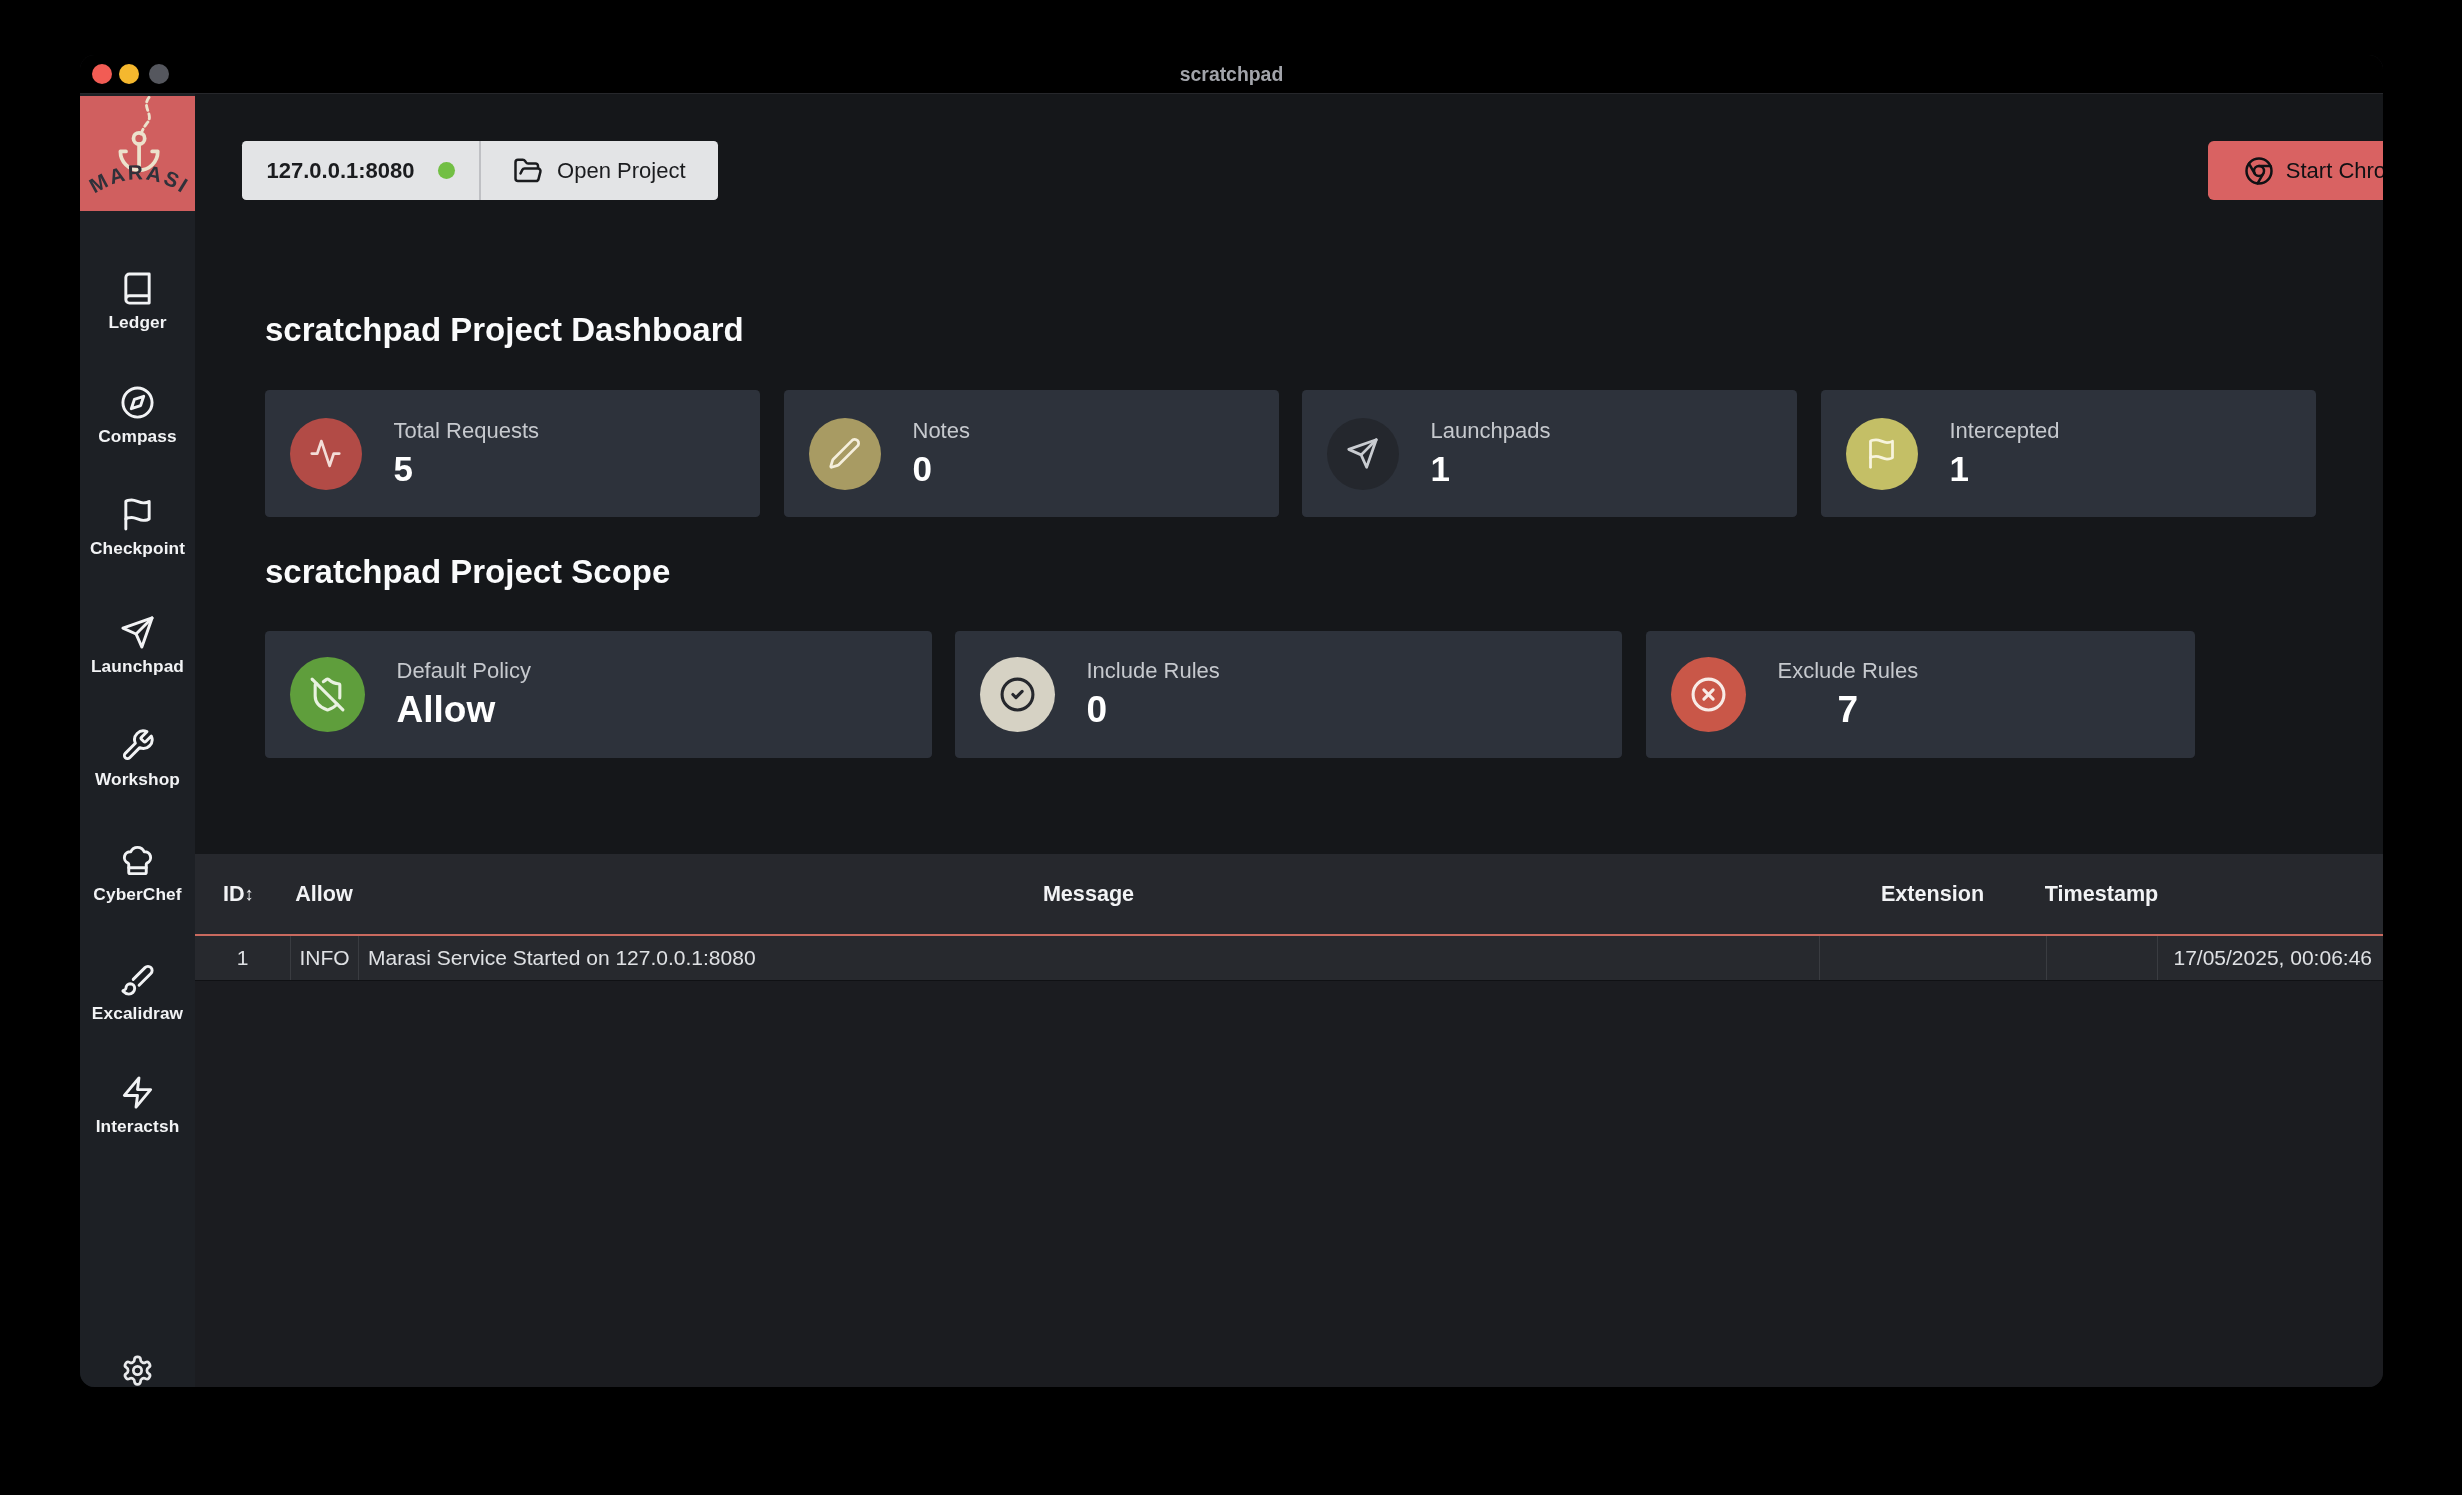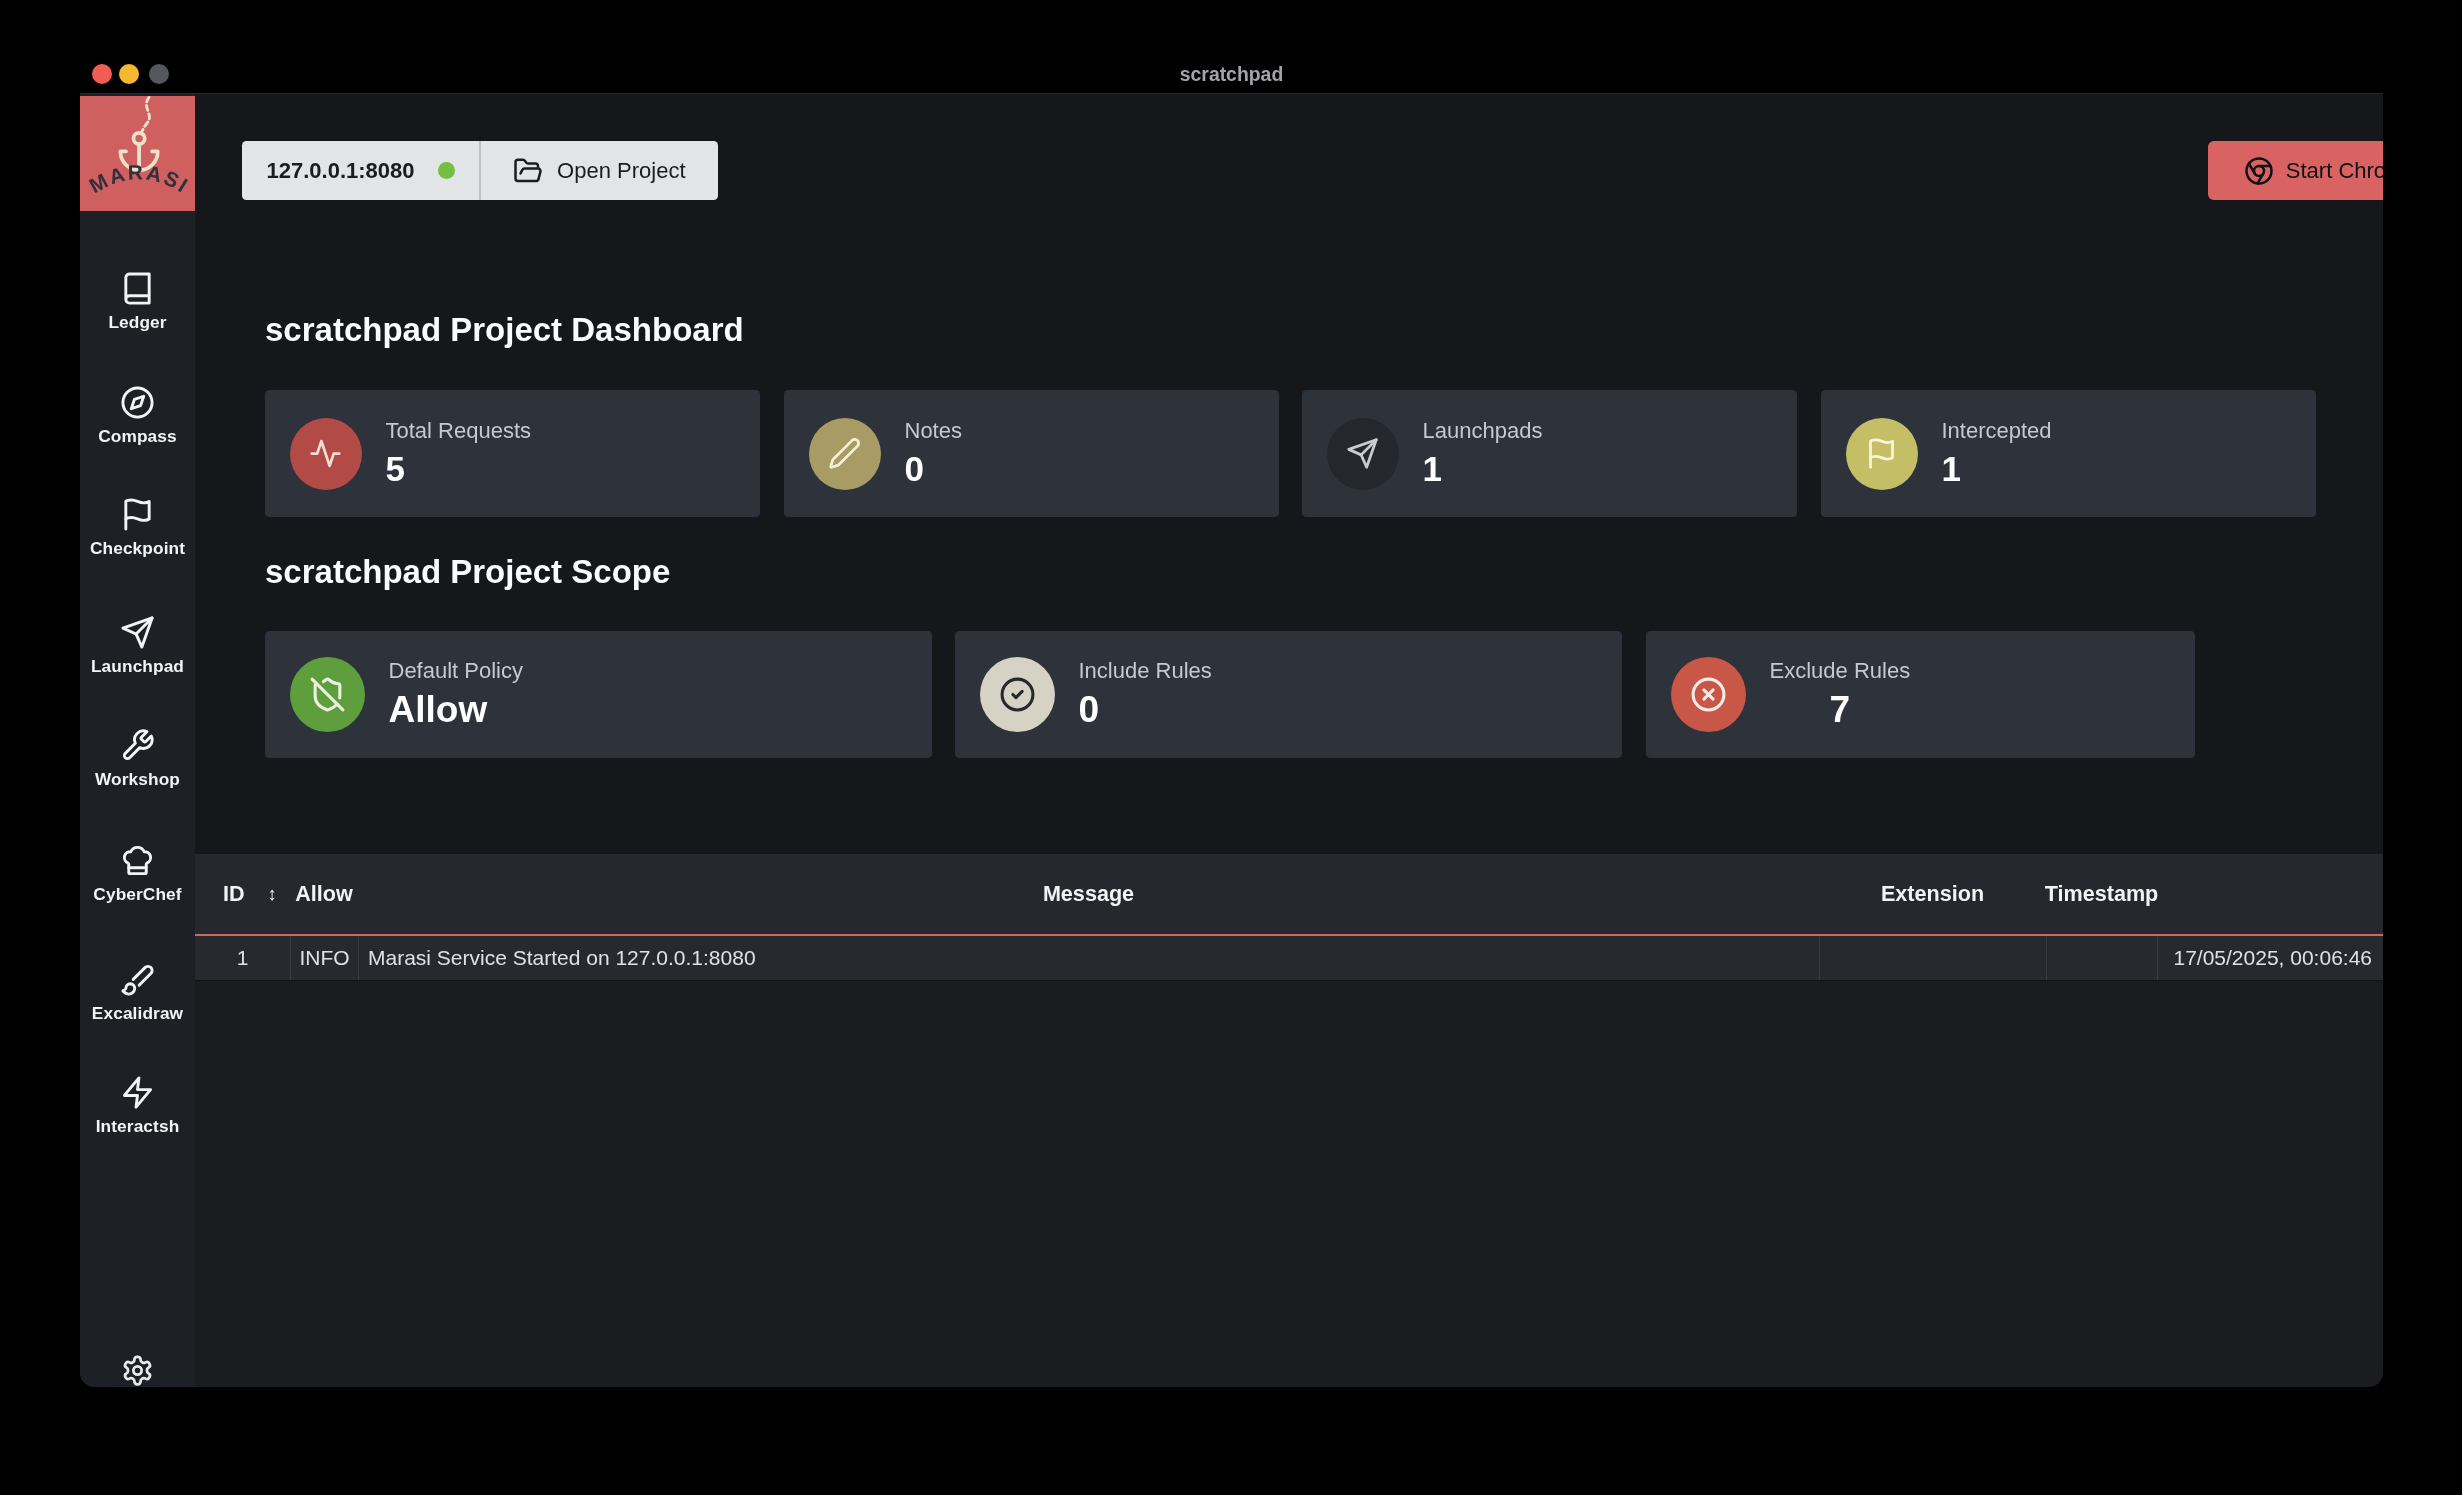--- a/index.html
+++ b/index.html
@@ -48,32 +48,32 @@
 
   .h1 { position:absolute; left:70px; color:#fafbfc; font-size:33px; font-weight:700; }
 
   .card { position:absolute; height:127px; background:#2d323b; border-radius:4.3px;
           display:flex; align-items:center; }
   .card .circle { width:72px; height:72px; border-radius:50%; margin-left:24.5px; flex:none;
                   display:flex; align-items:center; justify-content:center; }
   .card .circle svg { width:33px; height:33px; }
   .scope-card .circle { width:75px; height:75px; }
   .scope-card .circle svg { width:37px; height:37px; }
-  .card .txt { margin-left:24px; }
+  .card .txt { margin-left:32px; }
   .card .lbl { color:#c6c9ce; font-size:22px; }
   .card .val { color:#ffffff; font-size:35px; font-weight:700; margin-top:4.3px; }
   .scope-card .val { font-size:37px; }
 
   
   .table-wrap { position:absolute; left:0; top:760px; width:2188px; height:533px; background:#1b1c20; }
   .thead { display:grid; grid-template-columns:95px 68px 1461px 227px 111px 225px;
            height:82px; background:#26282d; border-bottom:2.2px solid #c96a5f;
            color:#f2f3f5; font-size:21.6px; font-weight:700; }
   .thead > div { display:flex; align-items:center; justify-content:center; }
-  .thead .c-id { justify-content:flex-start; padding-left:28px; gap:23px; }
+  .thead .c-id { justify-content:flex-start; padding-left:28px; gap:0; }
   .sort-glyph { font-size:18.7px; font-weight:400; }
   .trow { display:grid; grid-template-columns:95px 68px 1461px 227px 111px 225px;
           height:45px; background:#27292e; border-bottom:1.4px solid #101114;
           color:#dfe1e4; font-size:21px; }
   .trow > div { display:flex; align-items:center; justify-content:center; border-left:0.7px solid #3a3c41; }
   .trow > div:first-child { border-left:none; }
   .trow .c-msg { justify-content:flex-start; padding-left:9px; }
   .trow .c-ts { justify-content:flex-end; padding-right:10px; }
 
   .icon { fill:none; stroke:currentColor; stroke-width:2; stroke-linecap:round; stroke-linejoin:round; }

